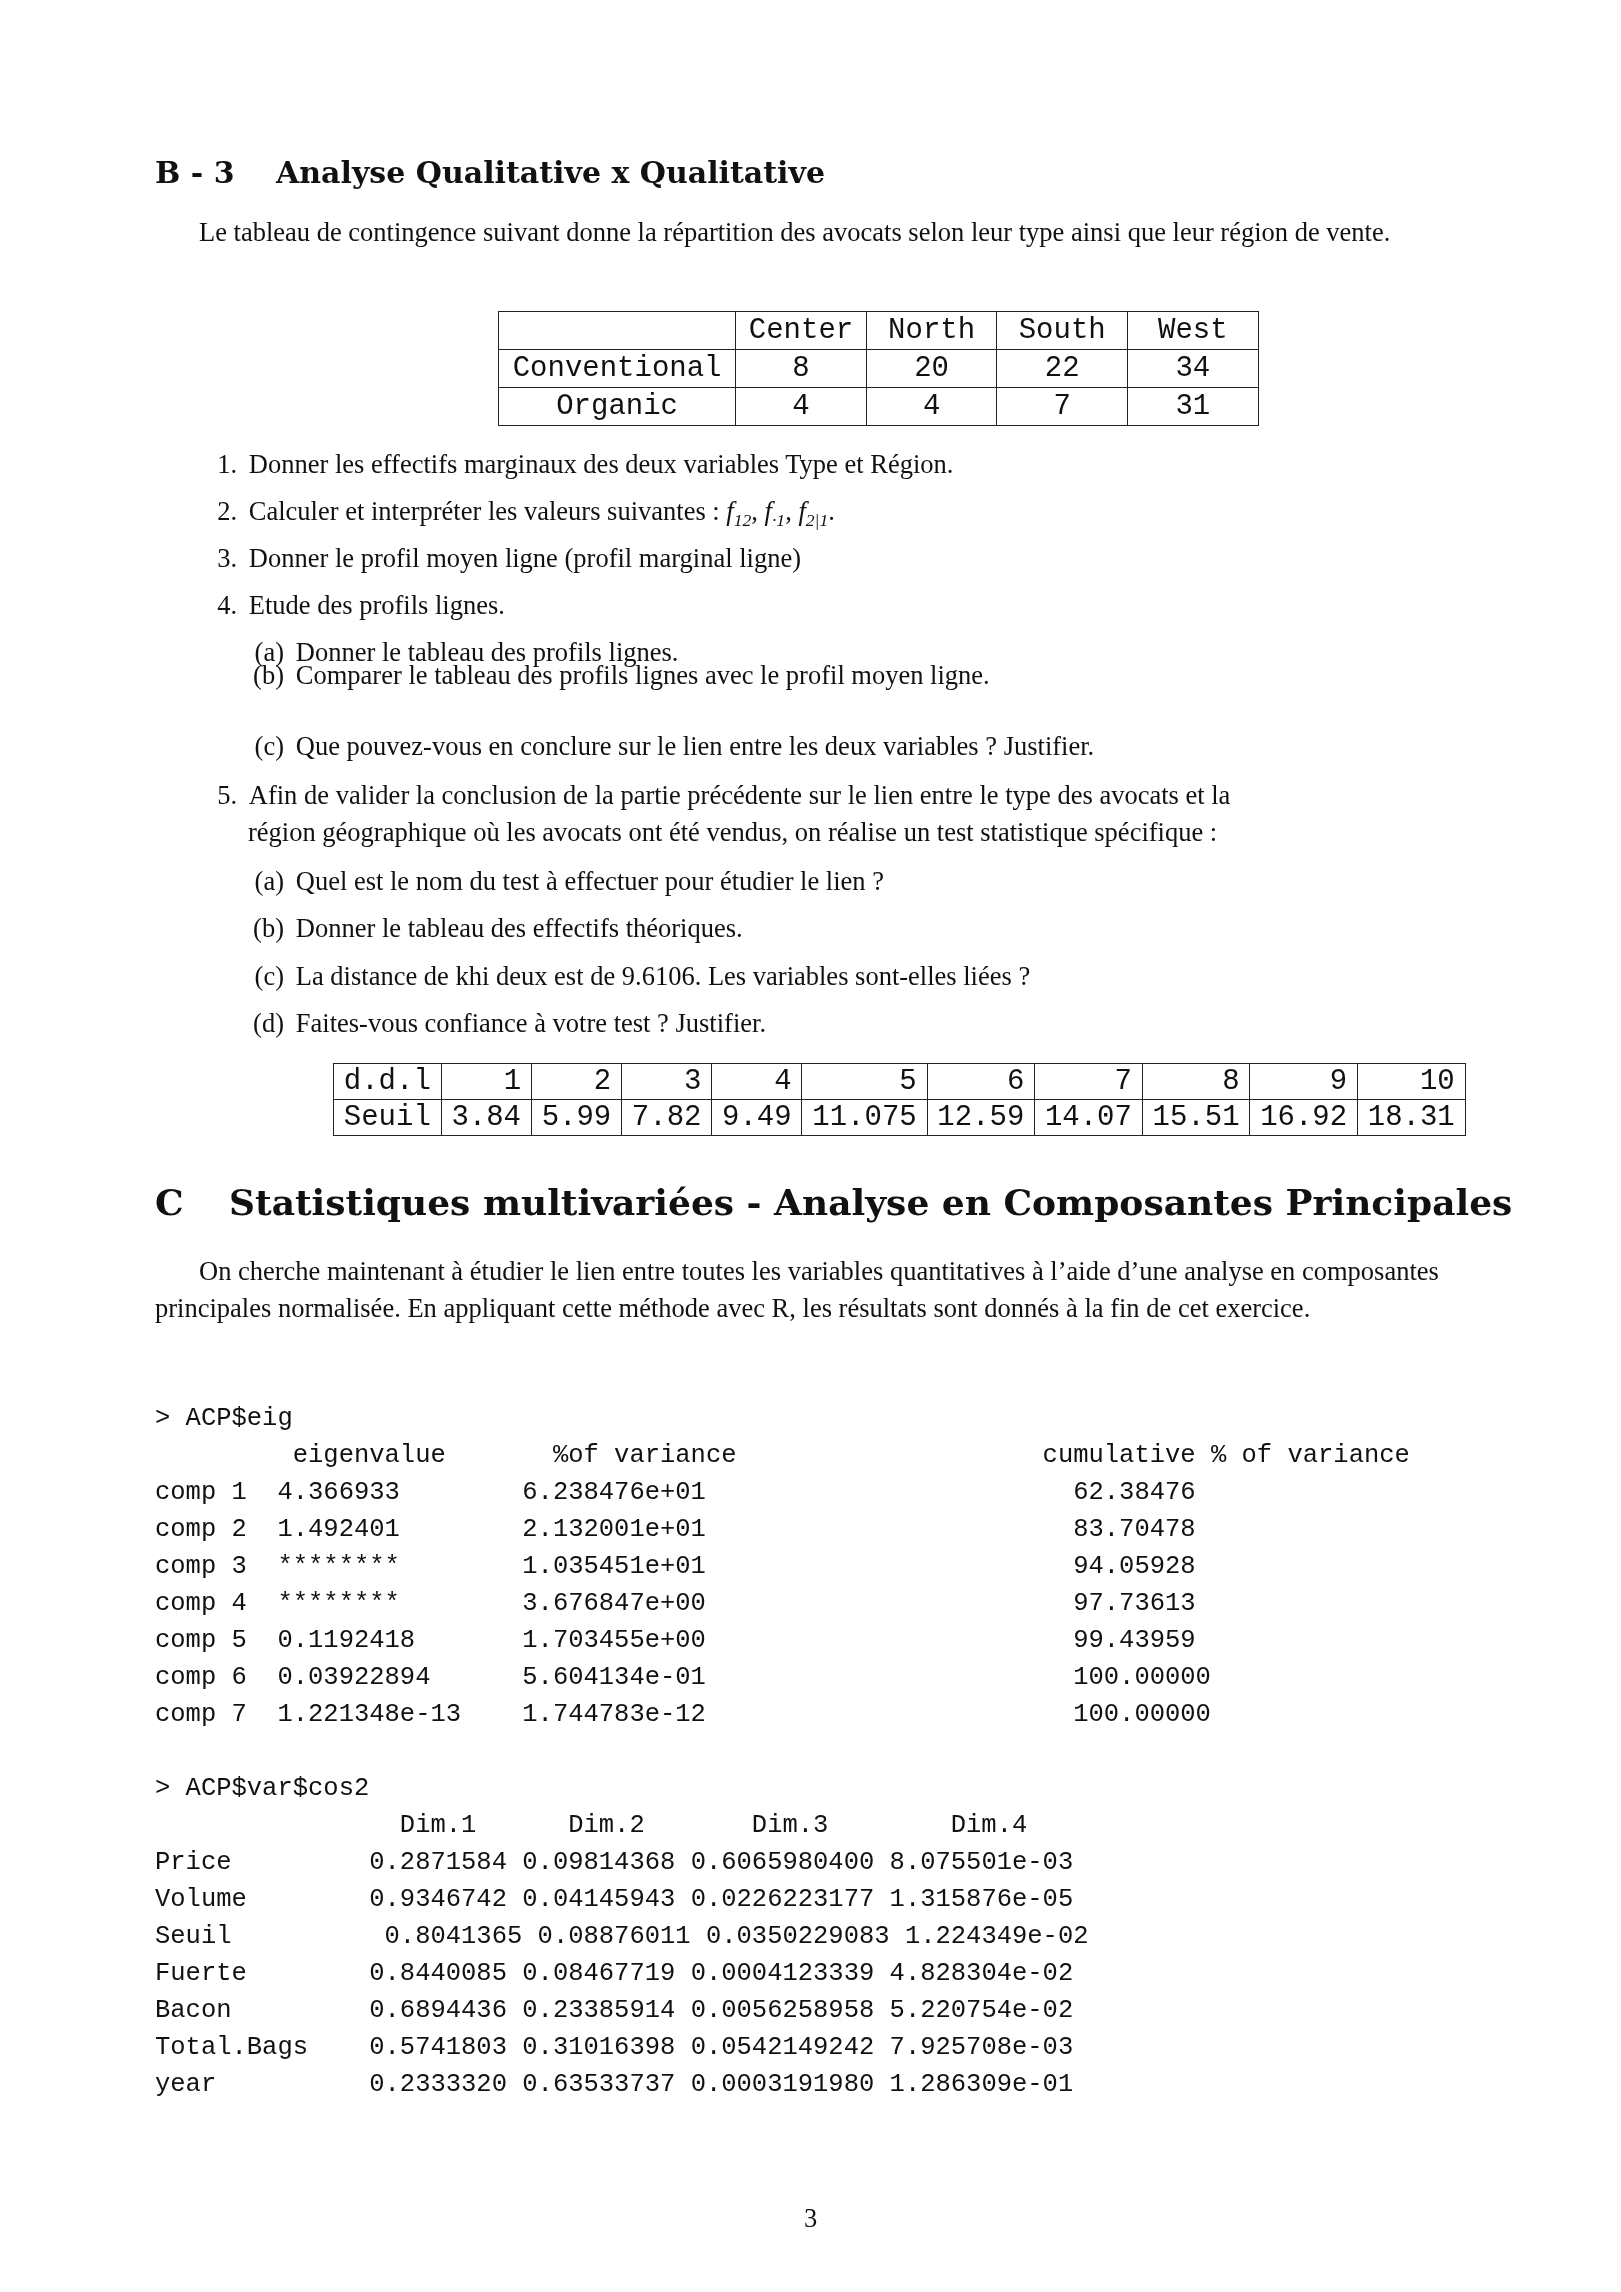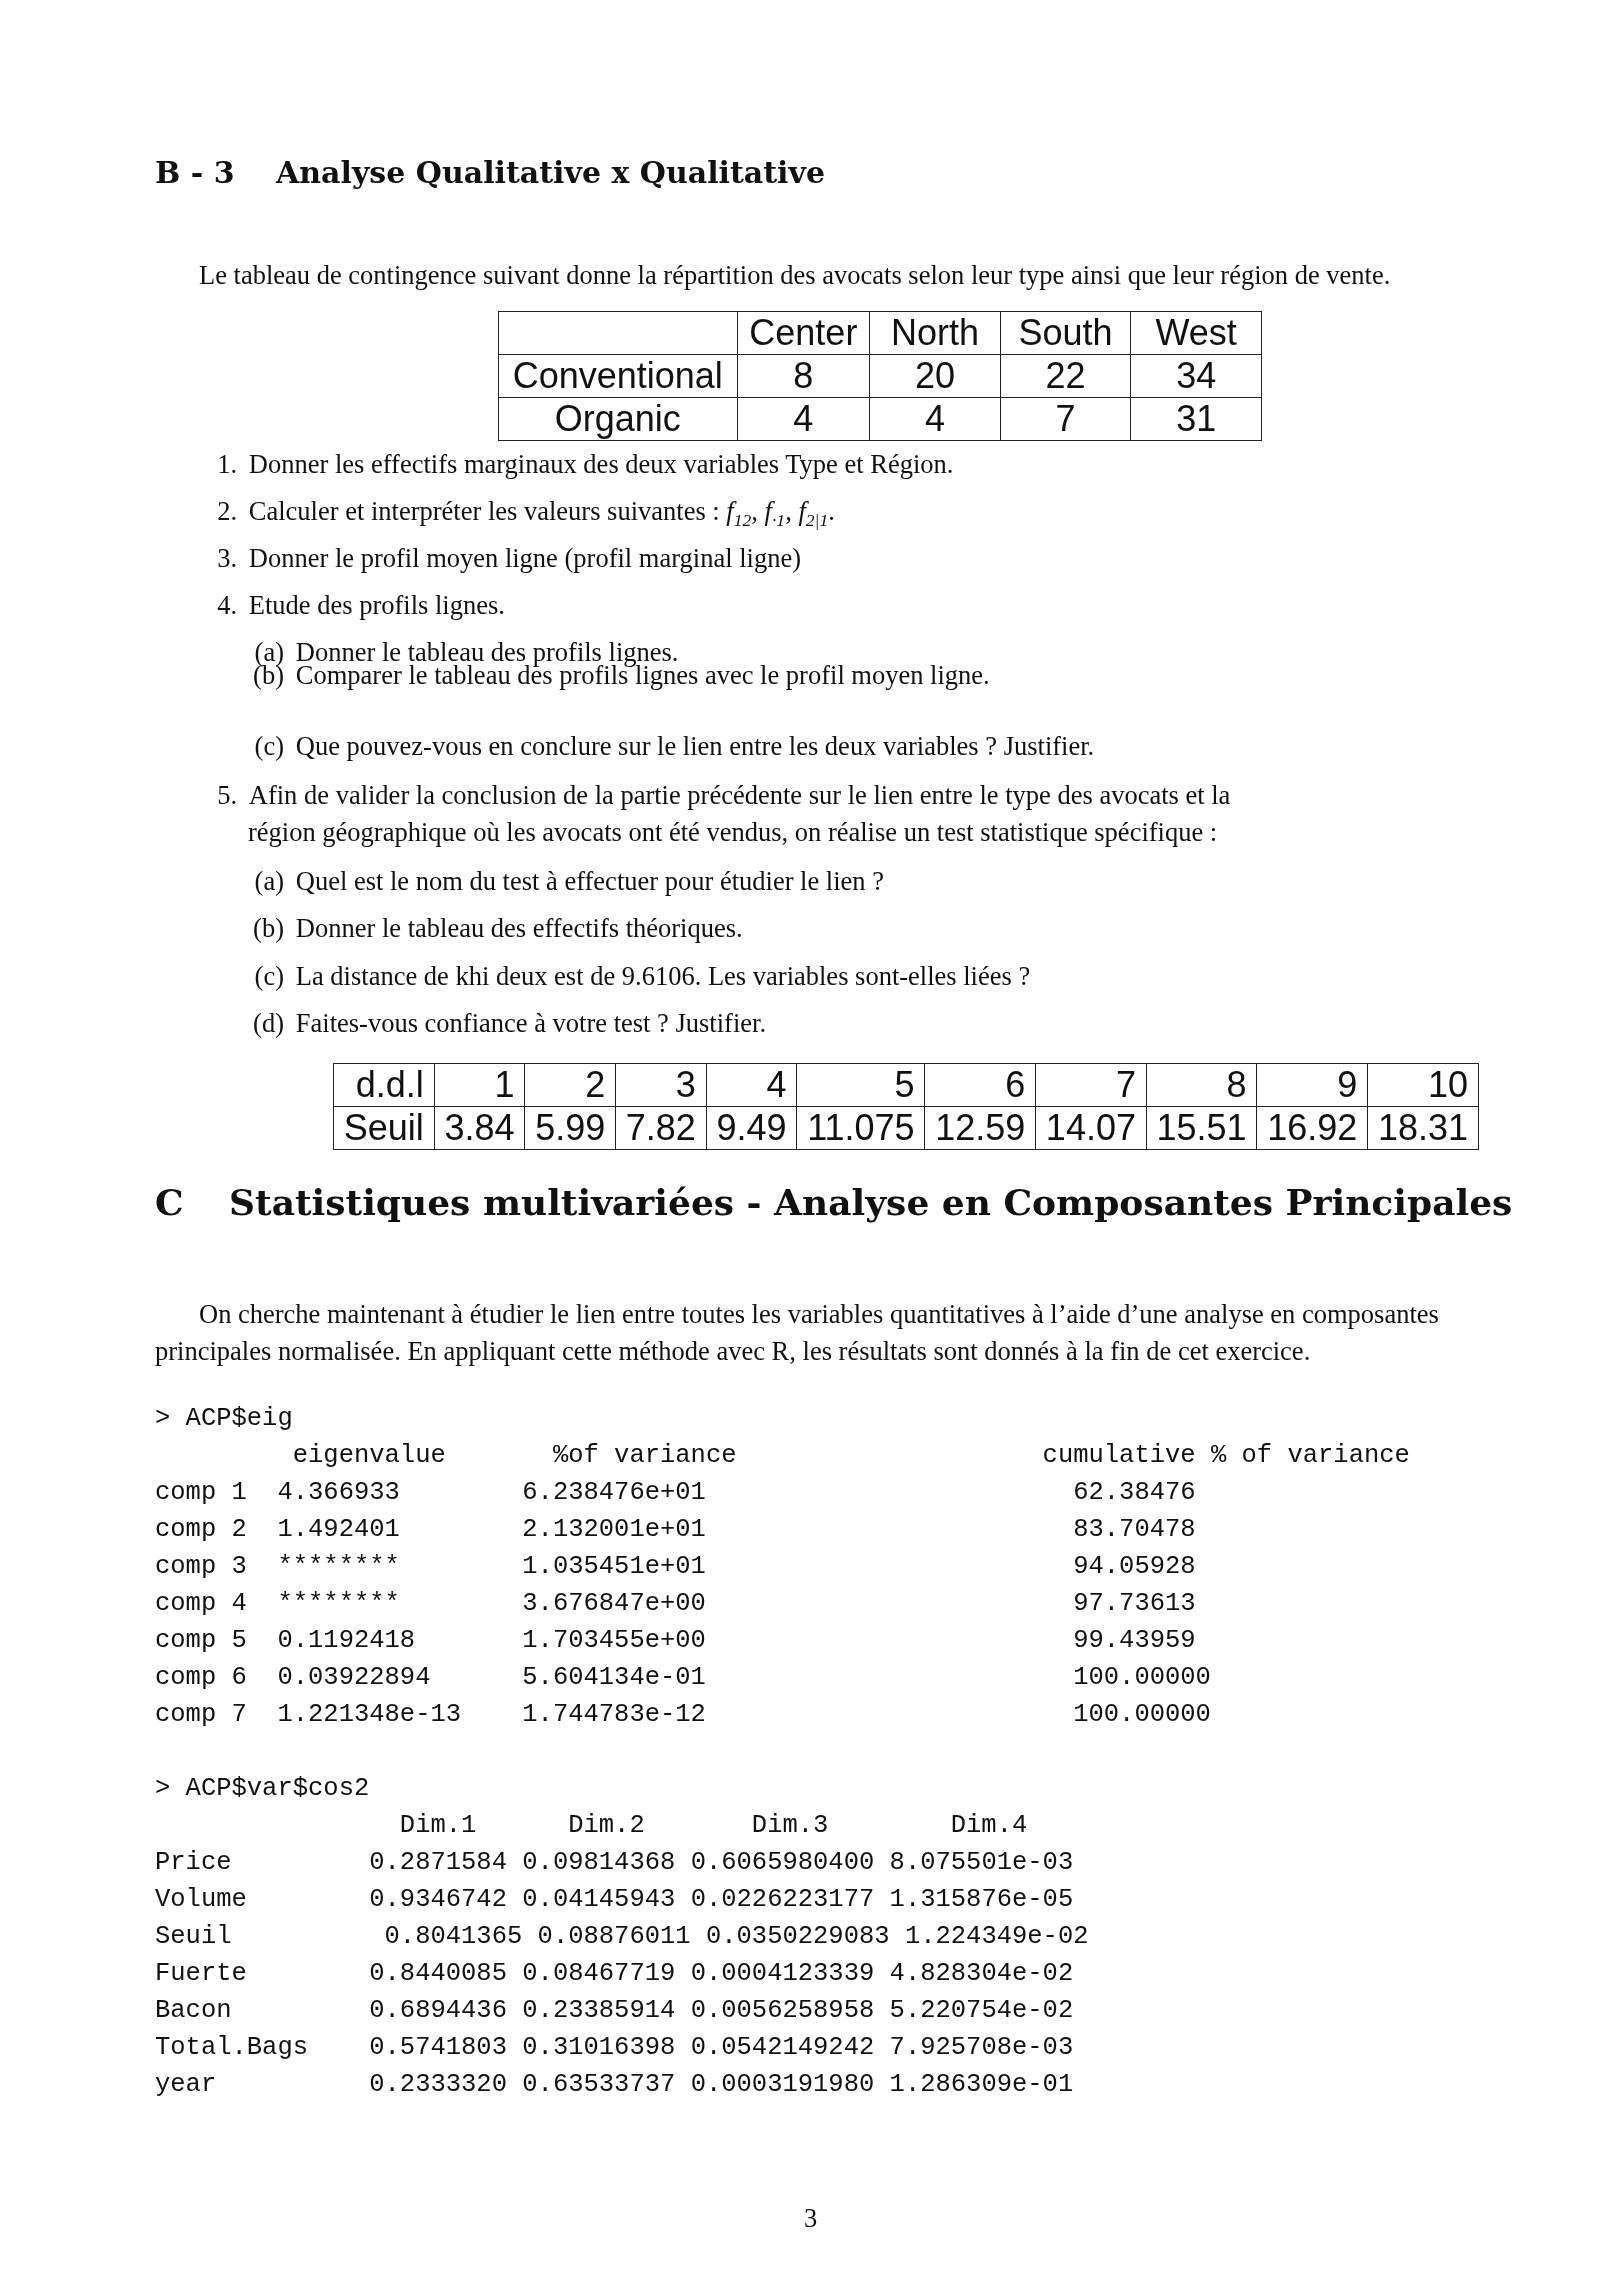--- a/index.html
+++ b/index.html
@@ -1,25 +1,25 @@
 <!DOCTYPE html>
 <html><head>
 <meta charset="utf-8">
 <style>
   html, body { margin: 0; padding: 0; background: #ffffff; }
   body { width: 1621px; height: 2293px; position: relative; overflow: hidden;
          font-family: "DejaVu Serif", "Liberation Serif", serif; color: #111; }
   .abs { position: absolute; }
   .subsec { left: 155px; top: 155px; font-size: 30px; font-weight: bold; white-space: nowrap; }
   .subsec .num { display: inline-block; width: 121px; }
-  .para { font-size: 26.5px; line-height: 37px; margin-top: 43px; }
+  .para { font-size: 26.5px; line-height: 37px; }
   .p1 { left: 155px; top: 214px; width: 1321px; }
   .p1 .indent, .p2 .indent { display: inline-block; width: 44px; }
 
-  table.ct { position: absolute; border-collapse: collapse; font-size: 36px; font-family: Liberation Sans, sans-serif; }
+  table.ct { position: absolute; border-collapse: collapse; font-size: 29px; font-family: Liberation Mono, monospace; }
   table.ct td { border: 1.5px solid #222; text-align: center; padding: 0 11.8px; height: 37px; }
   table.contingency { left: 498px; top: 311px; }
   table.contingency td.rh { padding: 0 13.7px; }
   table.contingency td.blank { width: 186px; }
   table.contingency td.c { width: 106px; }
 
   .q { position: absolute; font-size: 26.5px; white-space: nowrap; font-family: "Liberation Serif", "DejaVu Serif", serif; }
   .q .lbl { display: inline-block; text-align: right; }
   .q.l1 .lbl { width: 41px; margin-right: 11.8px; }
   .q.l2 .lbl { width: 51px; margin-right: 11.8px; }

